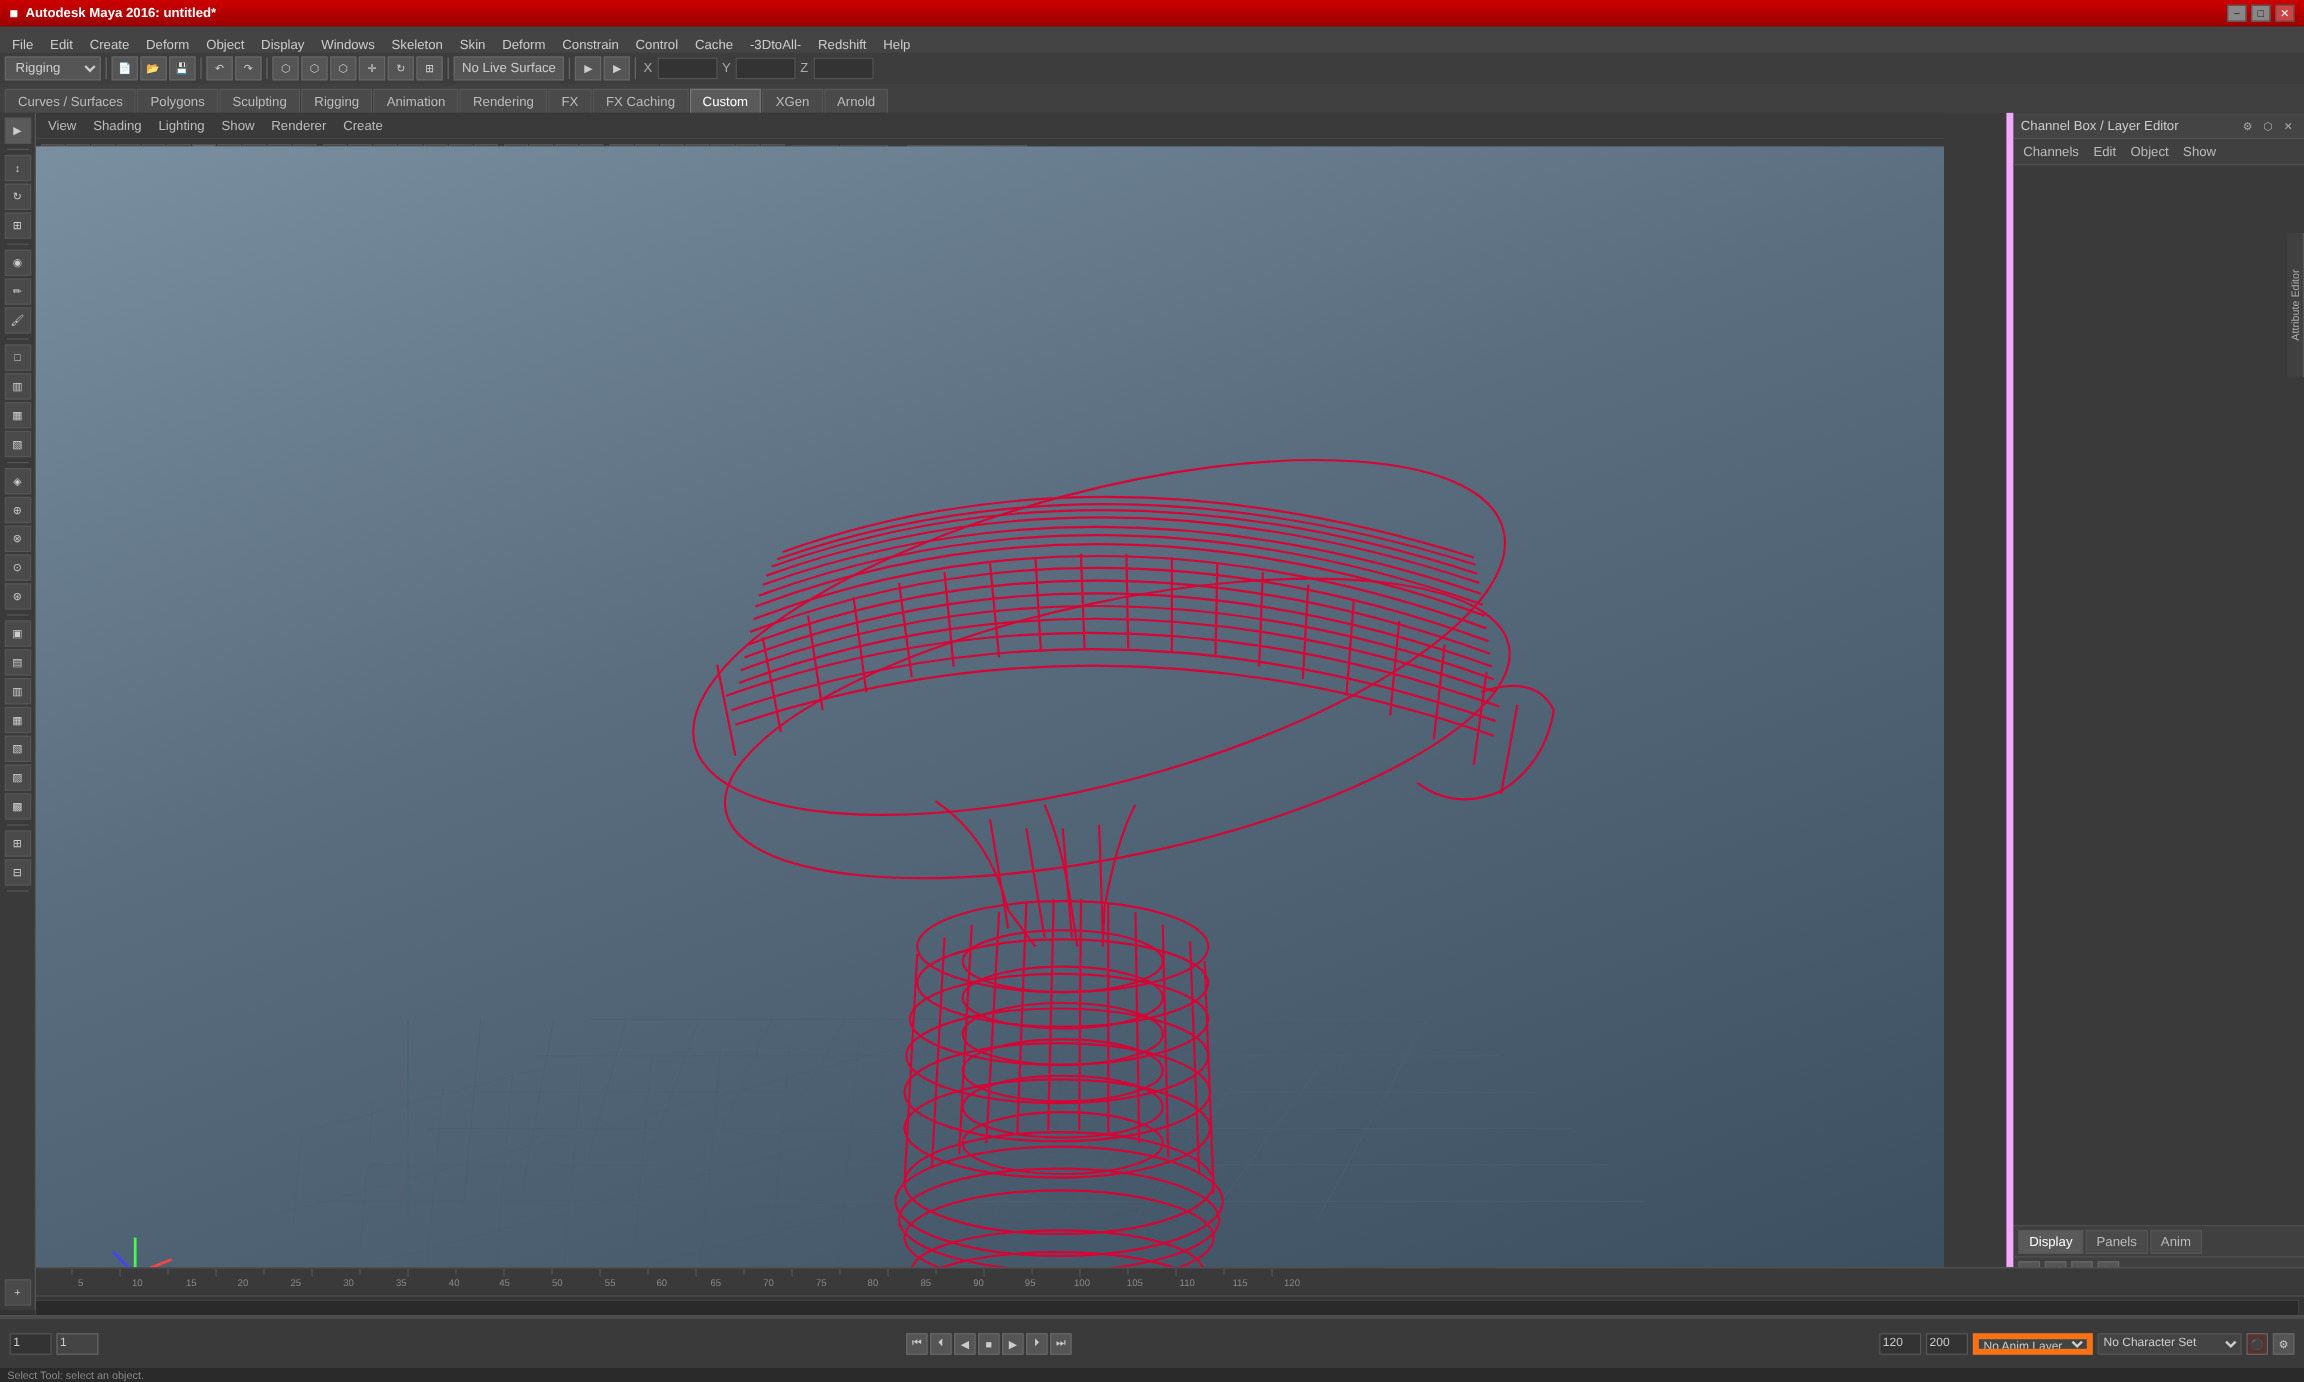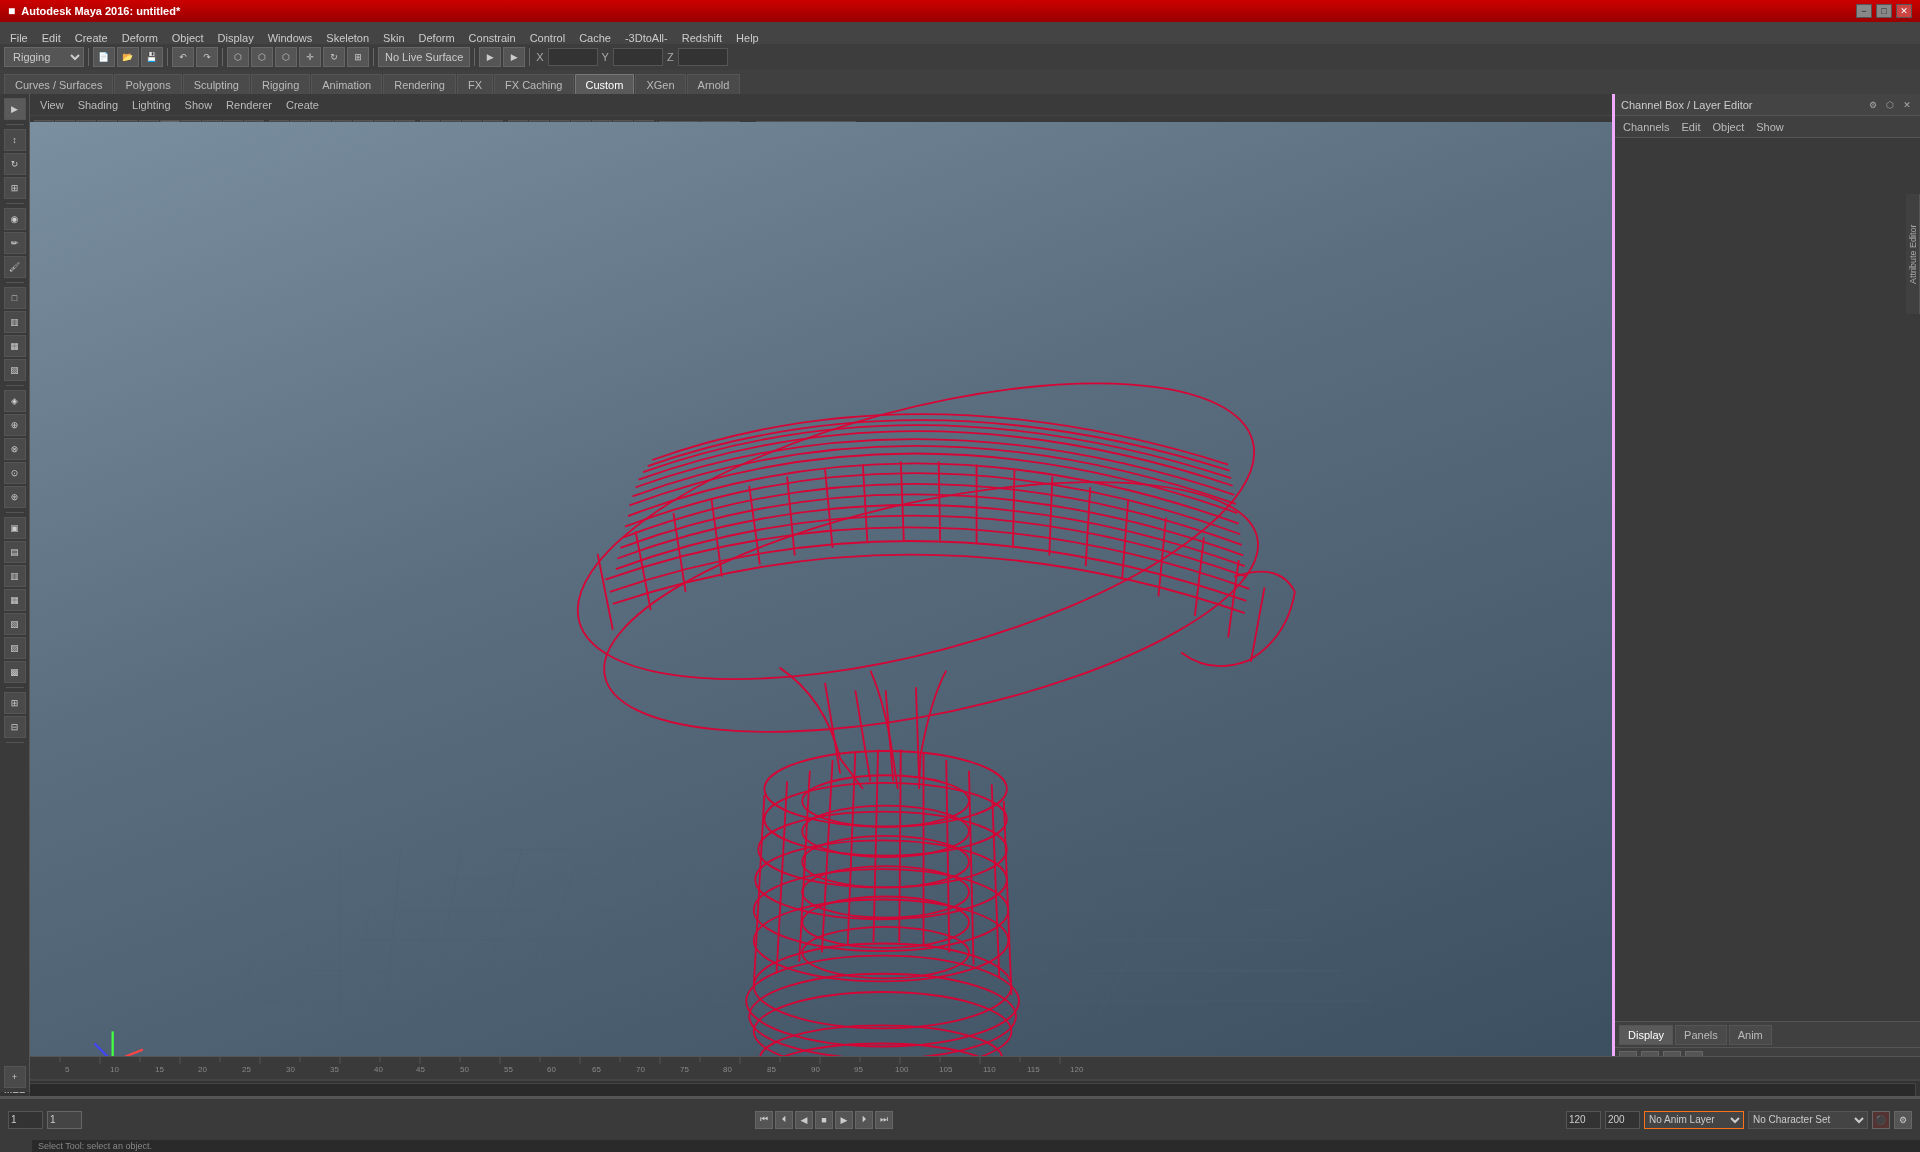--- a/index.html
+++ b/index.html
@@ -278,24 +278,24 @@
       transform: translateX(-50%);
       color: #aaa;
       font-size: 12px;
     }
 
     
     #right-panel {
       position: absolute;
       top: 94px;
       right: 0;
-      width: 308px;
+      width: 248px;
       bottom: 60px;
       background: #3d3d3d;
-      border-left: 3px solid #f0abfc;
+      border-left: 6px solid #f0abfc;
       display: flex;
       flex-direction: column;
     }
     #channel-box-header {
       height: 22px;
       background: #444;
       display: flex;
       align-items: center;
       padding: 0 6px;
       border-bottom: 1px solid #555;
@@ -455,21 +455,20 @@
       bottom: 0;
       left: 0;
       right: 0;
       height: 12px;
       background: #2a2a2a;
       display: flex;
       align-items: center;
       padding: 0 6px;
       font-size: 9px;
       color: #888;
-      margin-left: 32px;
     }
 
     
     #mel-bar {
       position: absolute;
       bottom: 36px;
       left: 0;
       right: 0;
       height: 18px;
       background: #333;
@@ -969,21 +968,21 @@
     <div class="play-btn">◀</div>
     <div class="play-btn" style="background:#555;">■</div>
     <div class="play-btn">▶</div>
     <div class="play-btn">⏵</div>
     <div class="play-btn">⏭</div>
   </div>
 
   <input type="text" value="120" style="width: 35px; height: 18px; background: rgb(51, 51, 51); border: 1px solid rgb(85, 85, 85); color: rgb(204, 204, 204); font-size: 10px; padding: 0px 2px;">
   <input type="text" value="200" style="width: 35px; height: 18px; background: rgb(51, 51, 51); border: 1px solid rgb(85, 85, 85); color: rgb(204, 204, 204); font-size: 10px; padding: 0px 2px;">
 
-  <select style="height:18px;background:#444;border:1px solid #f97316;color:#ccc;font-size:10px;min-width:100px;">
+  <select style="height:18px;background:#444;border:5px solid #f97316;color:#ccc;font-size:10px;min-width:100px;">
     <option>No Anim Layer</option>
   </select>
 
   <select style="height:18px;background:#444;border:1px solid #555;color:#ccc;font-size:10px;min-width:120px;">
     <option>No Character Set</option>
   </select>
 
   <div class="play-btn" style="background:#553333;">⚫</div>
   <div class="play-btn">⚙</div>
 </div>

